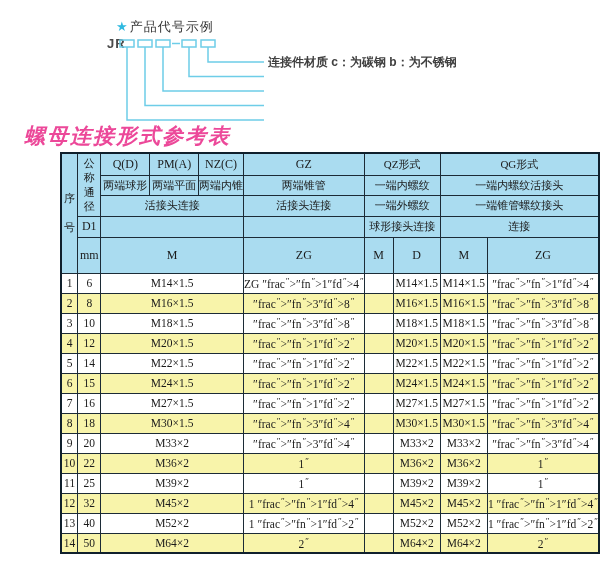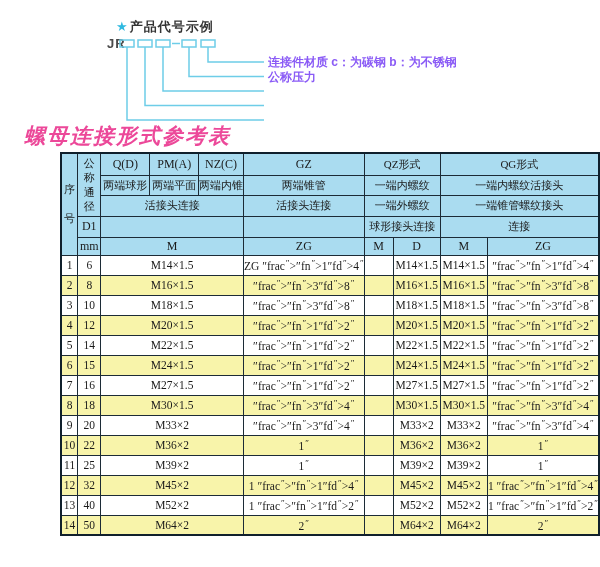--- a/index.html
+++ b/index.html
@@ -5,52 +5,52 @@
   html,body{margin:0;padding:0;}
   body{
     width:600px;height:567px;position:relative;background:#ffffff;
     font-family:"Liberation Serif","DejaVu Serif",serif;color:#1a1a1a;
     overflow:hidden;
   }
   
   .diagram{position:absolute;left:0;top:0;width:600px;height:150px;}
   .code-title{
     position:absolute;left:116px;top:18px;font-family:"Liberation Sans","DejaVu Sans",sans-serif;
-    font-weight:bold;font-size:13px;color:#333;letter-spacing:1px;white-space:nowrap;
+    font-weight:normal;font-size:13px;color:#333;letter-spacing:1px;white-space:nowrap;
   }
   .code-title .star{color:#2fb9e0;margin-right:1px;}
   .jr{
     position:absolute;left:107px;top:36px;font-family:"Liberation Sans","DejaVu Sans",sans-serif;
     font-weight:bold;font-size:13px;color:#4a4a4a;letter-spacing:1px;
   }
   svg.lines{position:absolute;left:0;top:0;}
   .labels{
     position:absolute;left:268px;top:55px;display:flex;flex-direction:column;
     font-family:"Liberation Sans","DejaVu Sans",sans-serif;font-weight:bold;
-    font-size:12px;color:#8b5cf6;line-height:14.5px;white-space:nowrap;
+    font-size:12px;color:#404040;line-height:14.5px;white-space:nowrap;
   }
   
   .tbl-title{
     position:absolute;left:24px;top:122px;font-size:21px;font-weight:bold;font-style:italic;
     font-family:"Liberation Serif","DejaVu Serif",serif;color:#ec4899;letter-spacing:2px;
     white-space:nowrap;
   }
   
   table.ref{
     position:absolute;left:60px;top:152px;border-collapse:collapse;table-layout:fixed;
     border:2px solid #10202c;font-size:11.5px;
   }
   table.ref td{
     border:1px solid #1c2b36;text-align:center;vertical-align:middle;padding:0;
     overflow:hidden;white-space:nowrap;
   }
   tr.hdr td{background:#aadcf0;font-size:11px;}
   tr.hdr td.lat{font-size:12px;}
   tr.hr1{height:22px;} tr.hr2{height:20px;} tr.hr3{height:21px;padding-left:8px;}
-  tr.hr4{height:21px;} tr.hr5{height:18px;}
+  tr.hr4{height:21px;} tr.hr5{height:36px;}
   tr.dr{height:20px;}
   tr.alt td{background:#f8f4aa;}
   td.seqcell{line-height:2.7;font-size:12px;}
   td.dncell{line-height:1.3;font-size:11px;}
   .inch{font-size:9px;vertical-align:4px;margin-left:1px;}
 </style>
 </head>
 <body>
 
 <div class="diagram">
@@ -69,21 +69,20 @@
       <path d="M208,47 V62 H264"></path>
       <path d="M189,47 V76.5 H264"></path>
       <path d="M163,47 V91 H264"></path>
       <path d="M145,47 V105.5 H264"></path>
       <path d="M127,47 V120 H264"></path>
     </g>
   </svg>
 
   <div class="labels">
     <div>连接件材质  c：为碳钢  b：为不锈钢</div>
-    <div>公称压力</div>
   </div>
 </div>
 
 <div class="tbl-title">螺母连接形式参考表</div>
 
 <table class="ref">
   <colgroup>
     <col style="width:30px">
       <col style="width:35px">
       <col style="width:64px">

